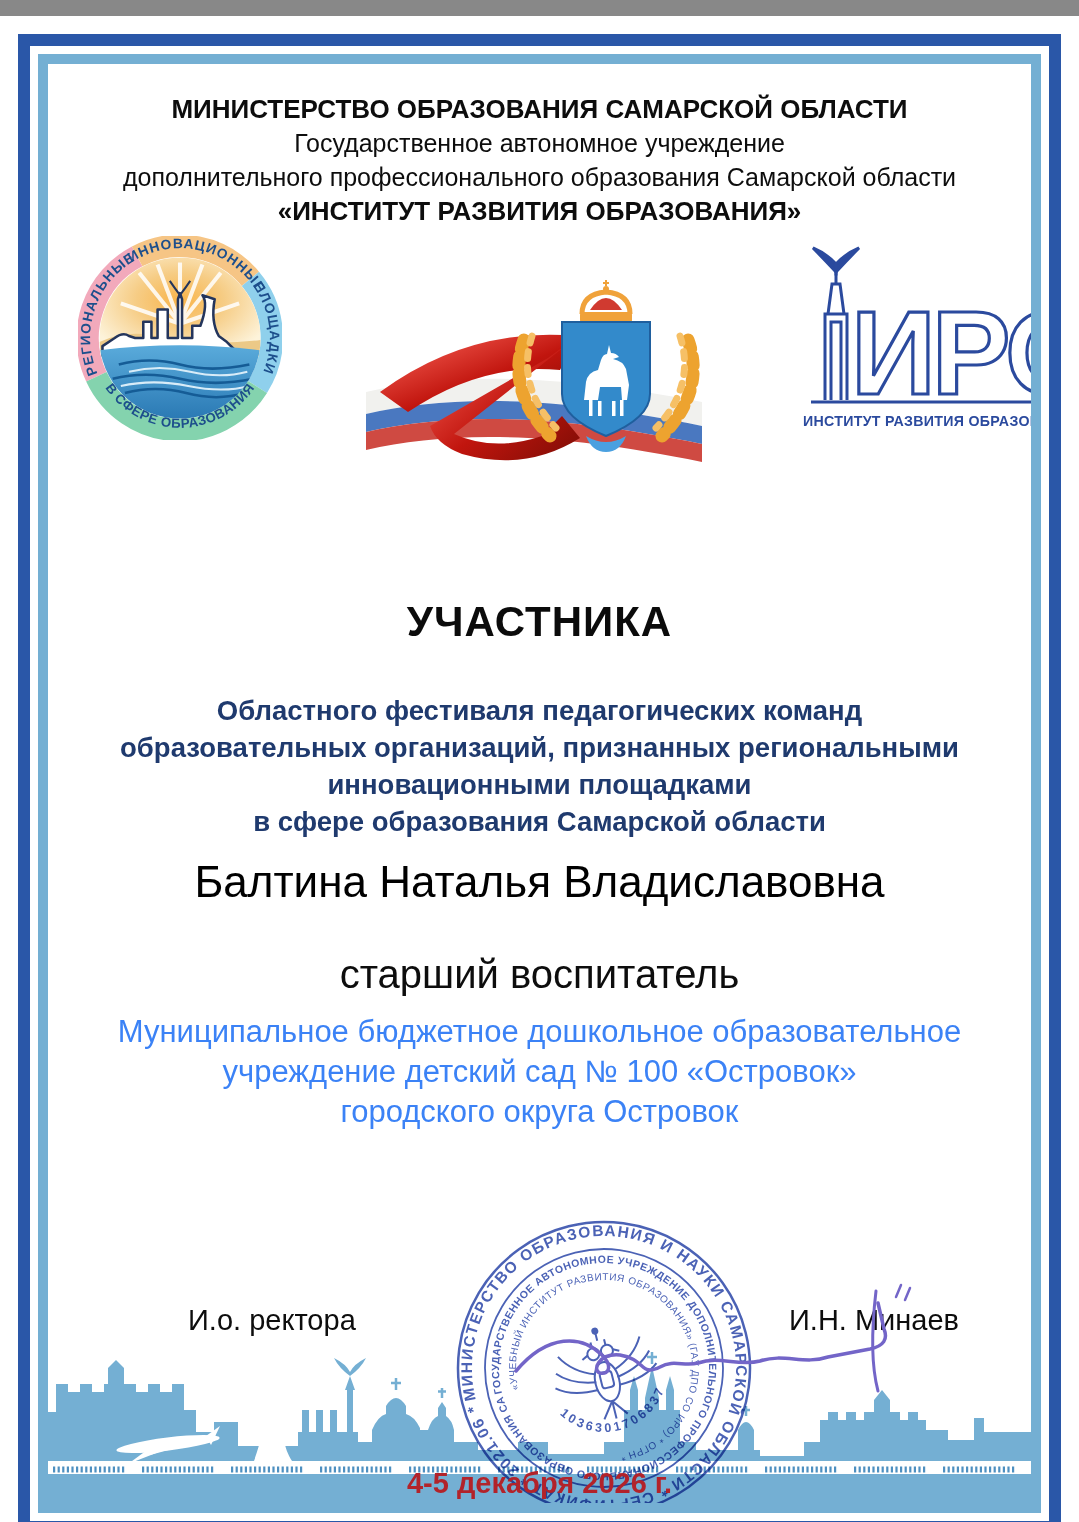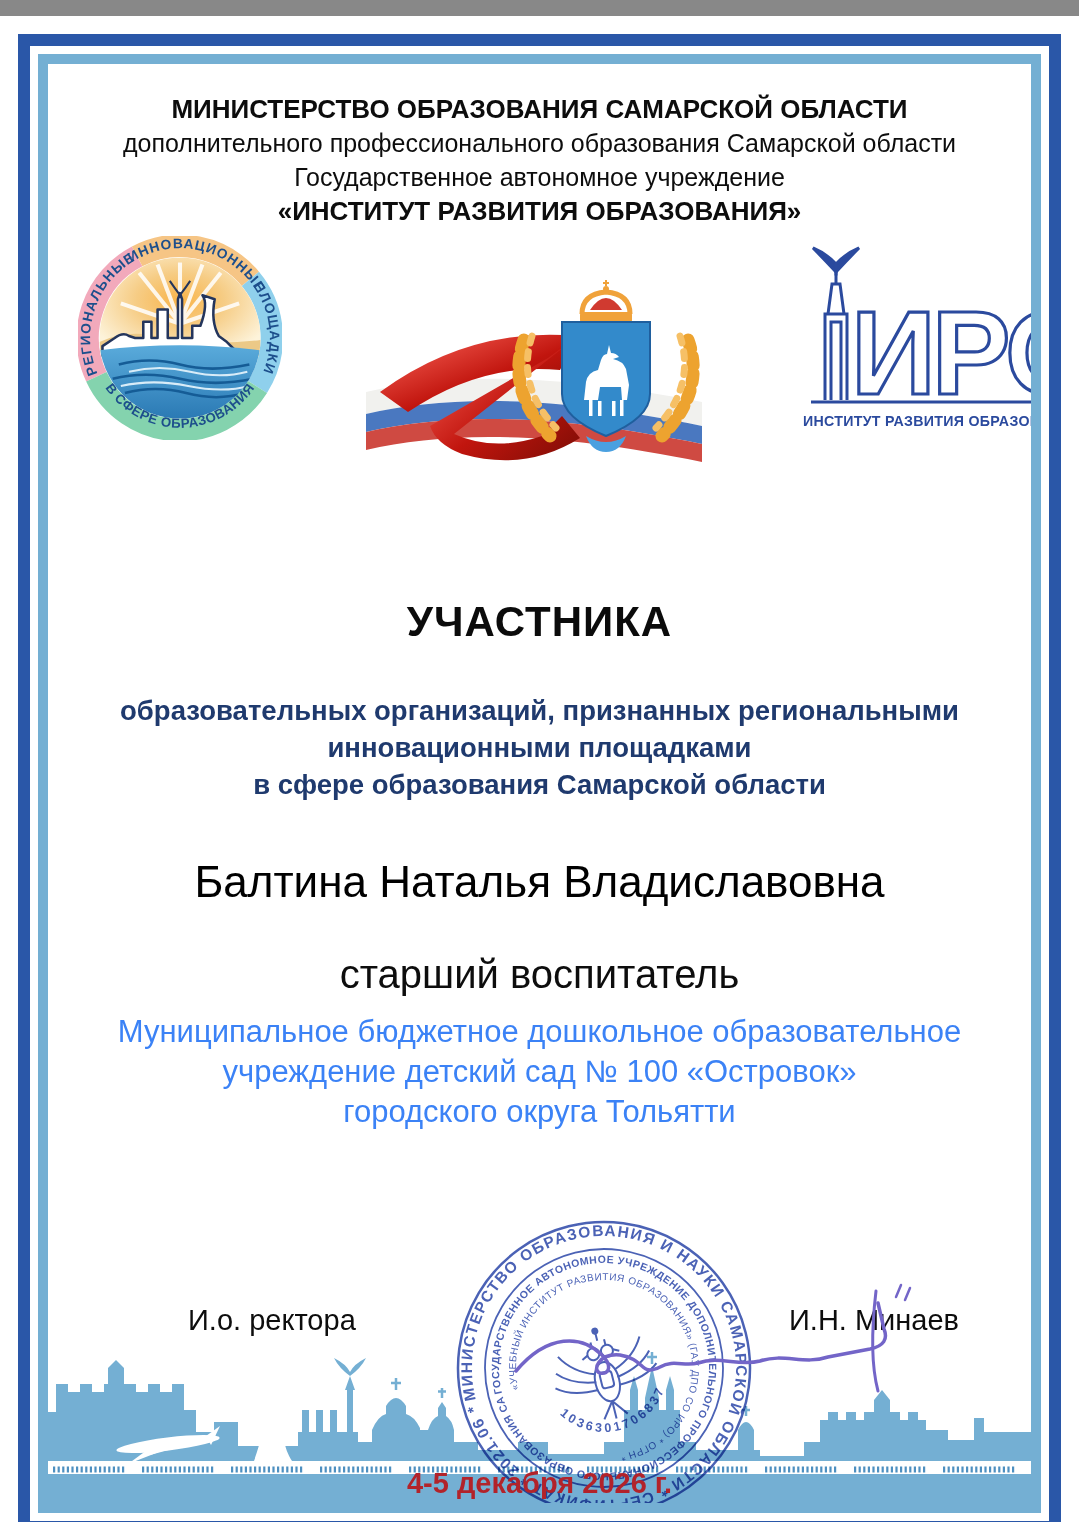--- a/index.html
+++ b/index.html
@@ -36,22 +36,22 @@
 <body>
 
 <div class="page">
   <div class="border-dark"></div>
   <div class="border-light"></div>
 
   <div class="content">
 
     <div class="abs center hdr" style="top:28px;">
       <div class="b">МИНИСТЕРСТВО ОБРАЗОВАНИЯ САМАРСКОЙ ОБЛАСТИ</div>
+      <div class="r">Государственное автономное учреждение</div>
       <div class="r">дополнительного профессионального образования Самарской области</div>
-      <div class="r">Государственное автономное учреждение</div>
       <div class="b">«ИНСТИТУТ РАЗВИТИЯ ОБРАЗОВАНИЯ»</div>
     </div>
 
     <svg class="abs logoL" viewBox="0 0 200 200">
       <defs>
         <radialGradient id="sunG" cx="50%" cy="42%" r="60%">
           <stop offset="0%" stop-color="#f9b44a"></stop>
             <stop offset="45%" stop-color="#f6cc84"></stop>
             <stop offset="100%" stop-color="#fdf3da"></stop>
         </radialGradient>
@@ -164,32 +164,33 @@
         </g>
         <text x="56" y="152" font-family="Liberation Sans, sans-serif" font-size="118" font-weight="bold" fill="#ffffff" stroke="#2b4a9e" stroke-width="3.2" letter-spacing="-4">ИРО</text>
         <line x1="16" y1="160" x2="258" y2="160" stroke="#2b4a9e" stroke-width="3"></line>
         <text x="8" y="184" font-family="Liberation Sans, sans-serif" font-size="14.2" font-weight="bold" fill="#2b4a9e" letter-spacing="0.3">ИНСТИТУТ РАЗВИТИЯ ОБРАЗОВАНИЯ</text>
       </svg>
     </div>
 
     <div class="abs center subtitle">УЧАСТНИКА</div>
 
     <div class="abs center event">
+      <div>Областного фестиваля педагогических команд</div>
       <div>образовательных организаций, признанных региональными</div>
       <div>инновационными площадками</div>
       <div>в сфере образования Самарской области</div>
     </div>
 
     <div class="abs center name">Балтина Наталья Владиславовна</div>
     <div class="abs center position">старший воспитатель</div>
 
     <div class="abs center org">
       <div>Муниципальное бюджетное дошкольное образовательное</div>
       <div>учреждение детский сад № 100 «Островок»</div>
-      <div>городского округа Тольятти</div>
+      <div>городского округа Островок</div>
     </div>
 
     <div class="abs sigrow">
       <span>И.о. ректора</span>
       <span>И.Н. Минаев</span>
     </div>
 
     <svg class="abs stamp" viewBox="0 0 300 300">
       <defs>
         <path id="stO" d="M150,150 m-132,0 a132,132 0 1 1 264,0 a132,132 0 1 1 -264,0"></path>

